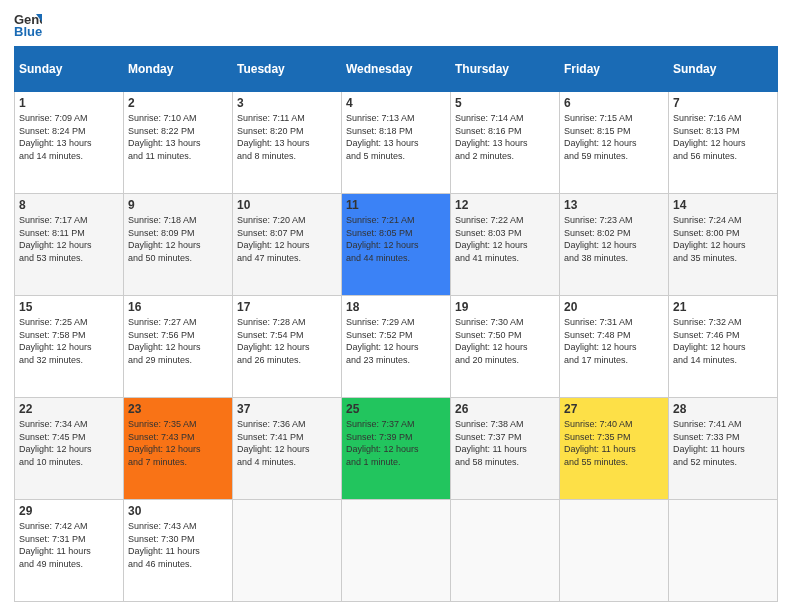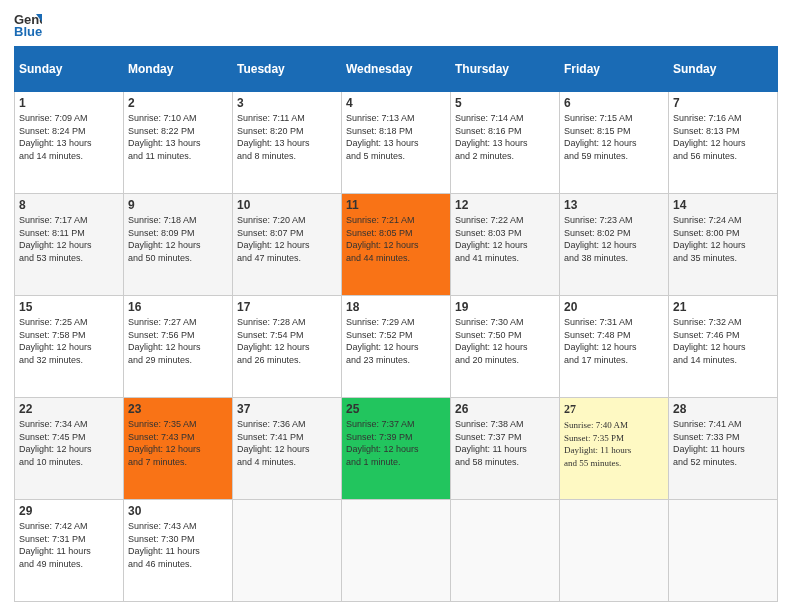--- a/index.html
+++ b/index.html
@@ -157,21 +157,21 @@
             <div class="day-info">Sunrise: 7:17 AM<br>Sunset: 8:11 PM<br>Daylight: 12 hours<br>and 53 minutes.</div>
           </td>
           <td style="background: rgb(245, 245, 245);">
             <span class="day-num">9</span>
             <div class="day-info">Sunrise: 7:18 AM<br>Sunset: 8:09 PM<br>Daylight: 12 hours<br>and 50 minutes.</div>
           </td>
           <td style="background: rgb(245, 245, 245);">
             <span class="day-num">10</span>
             <div class="day-info">Sunrise: 7:20 AM<br>Sunset: 8:07 PM<br>Daylight: 12 hours<br>and 47 minutes.</div>
           </td>
-          <td style="background: #f97316;">
+          <td style="background: #3b82f6;">
             <span class="day-num">11</span>
             <div class="day-info">Sunrise: 7:21 AM<br>Sunset: 8:05 PM<br>Daylight: 12 hours<br>and 44 minutes.</div>
           </td>
           <td style="background: rgb(245, 245, 245);">
             <span class="day-num">12</span>
             <div class="day-info">Sunrise: 7:22 AM<br>Sunset: 8:03 PM<br>Daylight: 12 hours<br>and 41 minutes.</div>
           </td>
           <td style="background: rgb(245, 245, 245);">
             <span class="day-num">13</span>
             <div class="day-info">Sunrise: 7:23 AM<br>Sunset: 8:02 PM<br>Daylight: 12 hours<br>and 38 minutes.</div>
@@ -225,21 +225,21 @@
             <div class="day-info">Sunrise: 7:36 AM<br>Sunset: 7:41 PM<br>Daylight: 12 hours<br>and 4 minutes.</div>
           </td>
           <td style="background: #22c55e;">
             <span class="day-num">25</span>
             <div class="day-info">Sunrise: 7:37 AM<br>Sunset: 7:39 PM<br>Daylight: 12 hours<br>and 1 minute.</div>
           </td>
           <td style="background: rgb(245, 245, 245);">
             <span class="day-num">26</span>
             <div class="day-info">Sunrise: 7:38 AM<br>Sunset: 7:37 PM<br>Daylight: 11 hours<br>and 58 minutes.</div>
           </td>
-          <td style="background: #fef9c3; font-family: Liberation Serif, serif;">
+          <td style="background: #fde047;">
             <span class="day-num">27</span>
             <div class="day-info">Sunrise: 7:40 AM<br>Sunset: 7:35 PM<br>Daylight: 11 hours<br>and 55 minutes.</div>
           </td>
           <td style="background: rgb(245, 245, 245);">
             <span class="day-num">28</span>
             <div class="day-info">Sunrise: 7:41 AM<br>Sunset: 7:33 PM<br>Daylight: 11 hours<br>and 52 minutes.</div>
           </td>
         </tr>
         <tr>
           <td>

